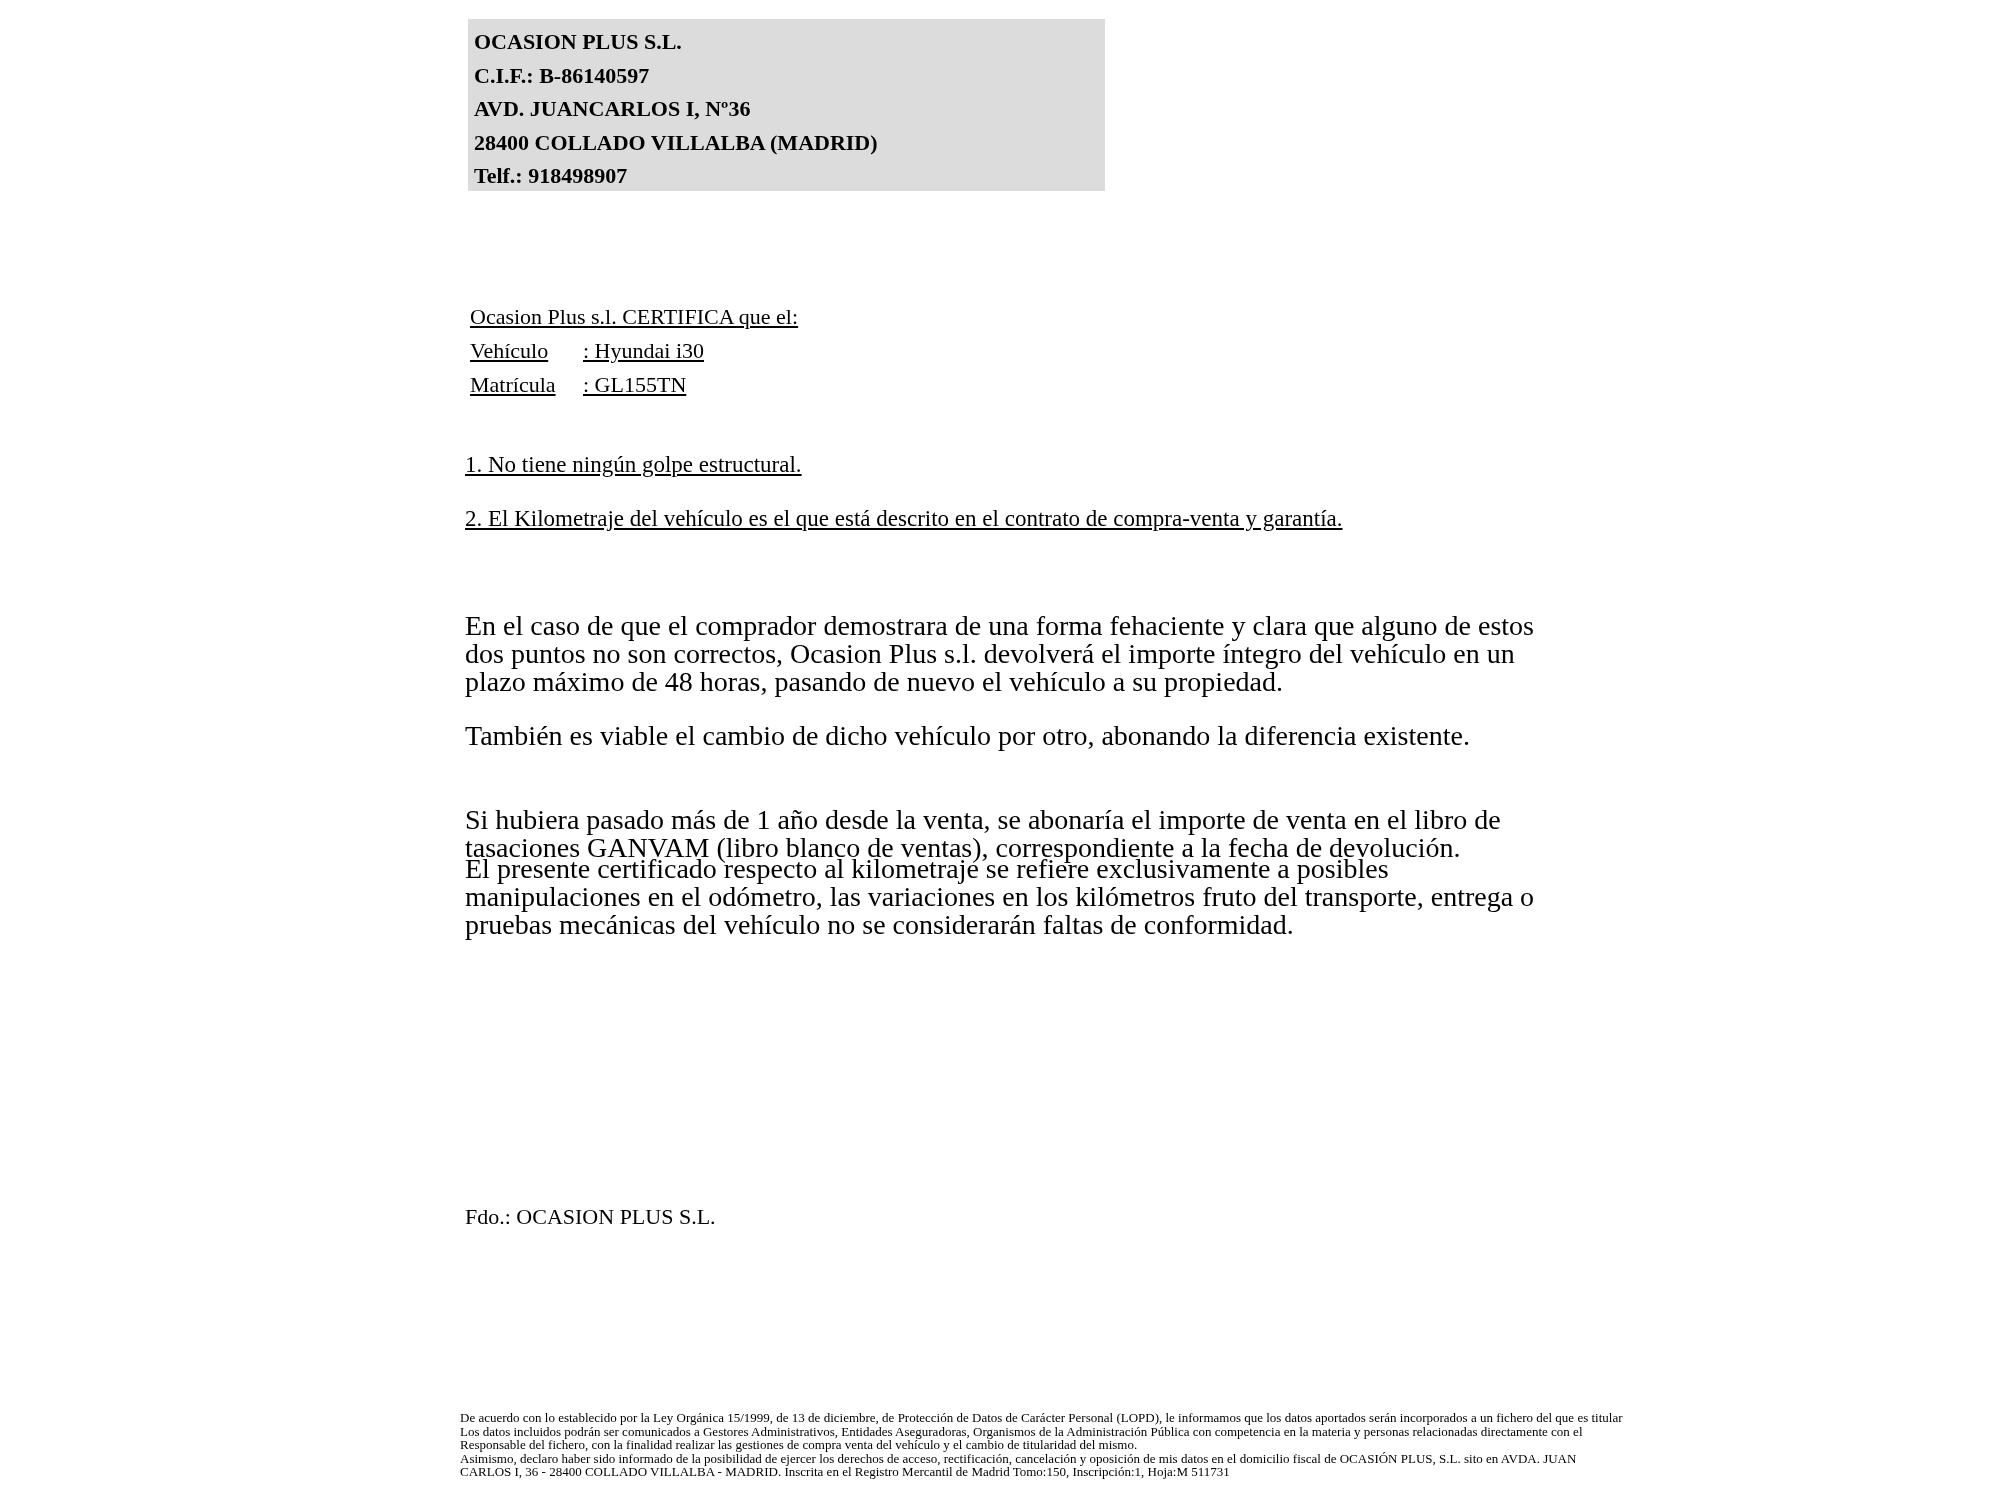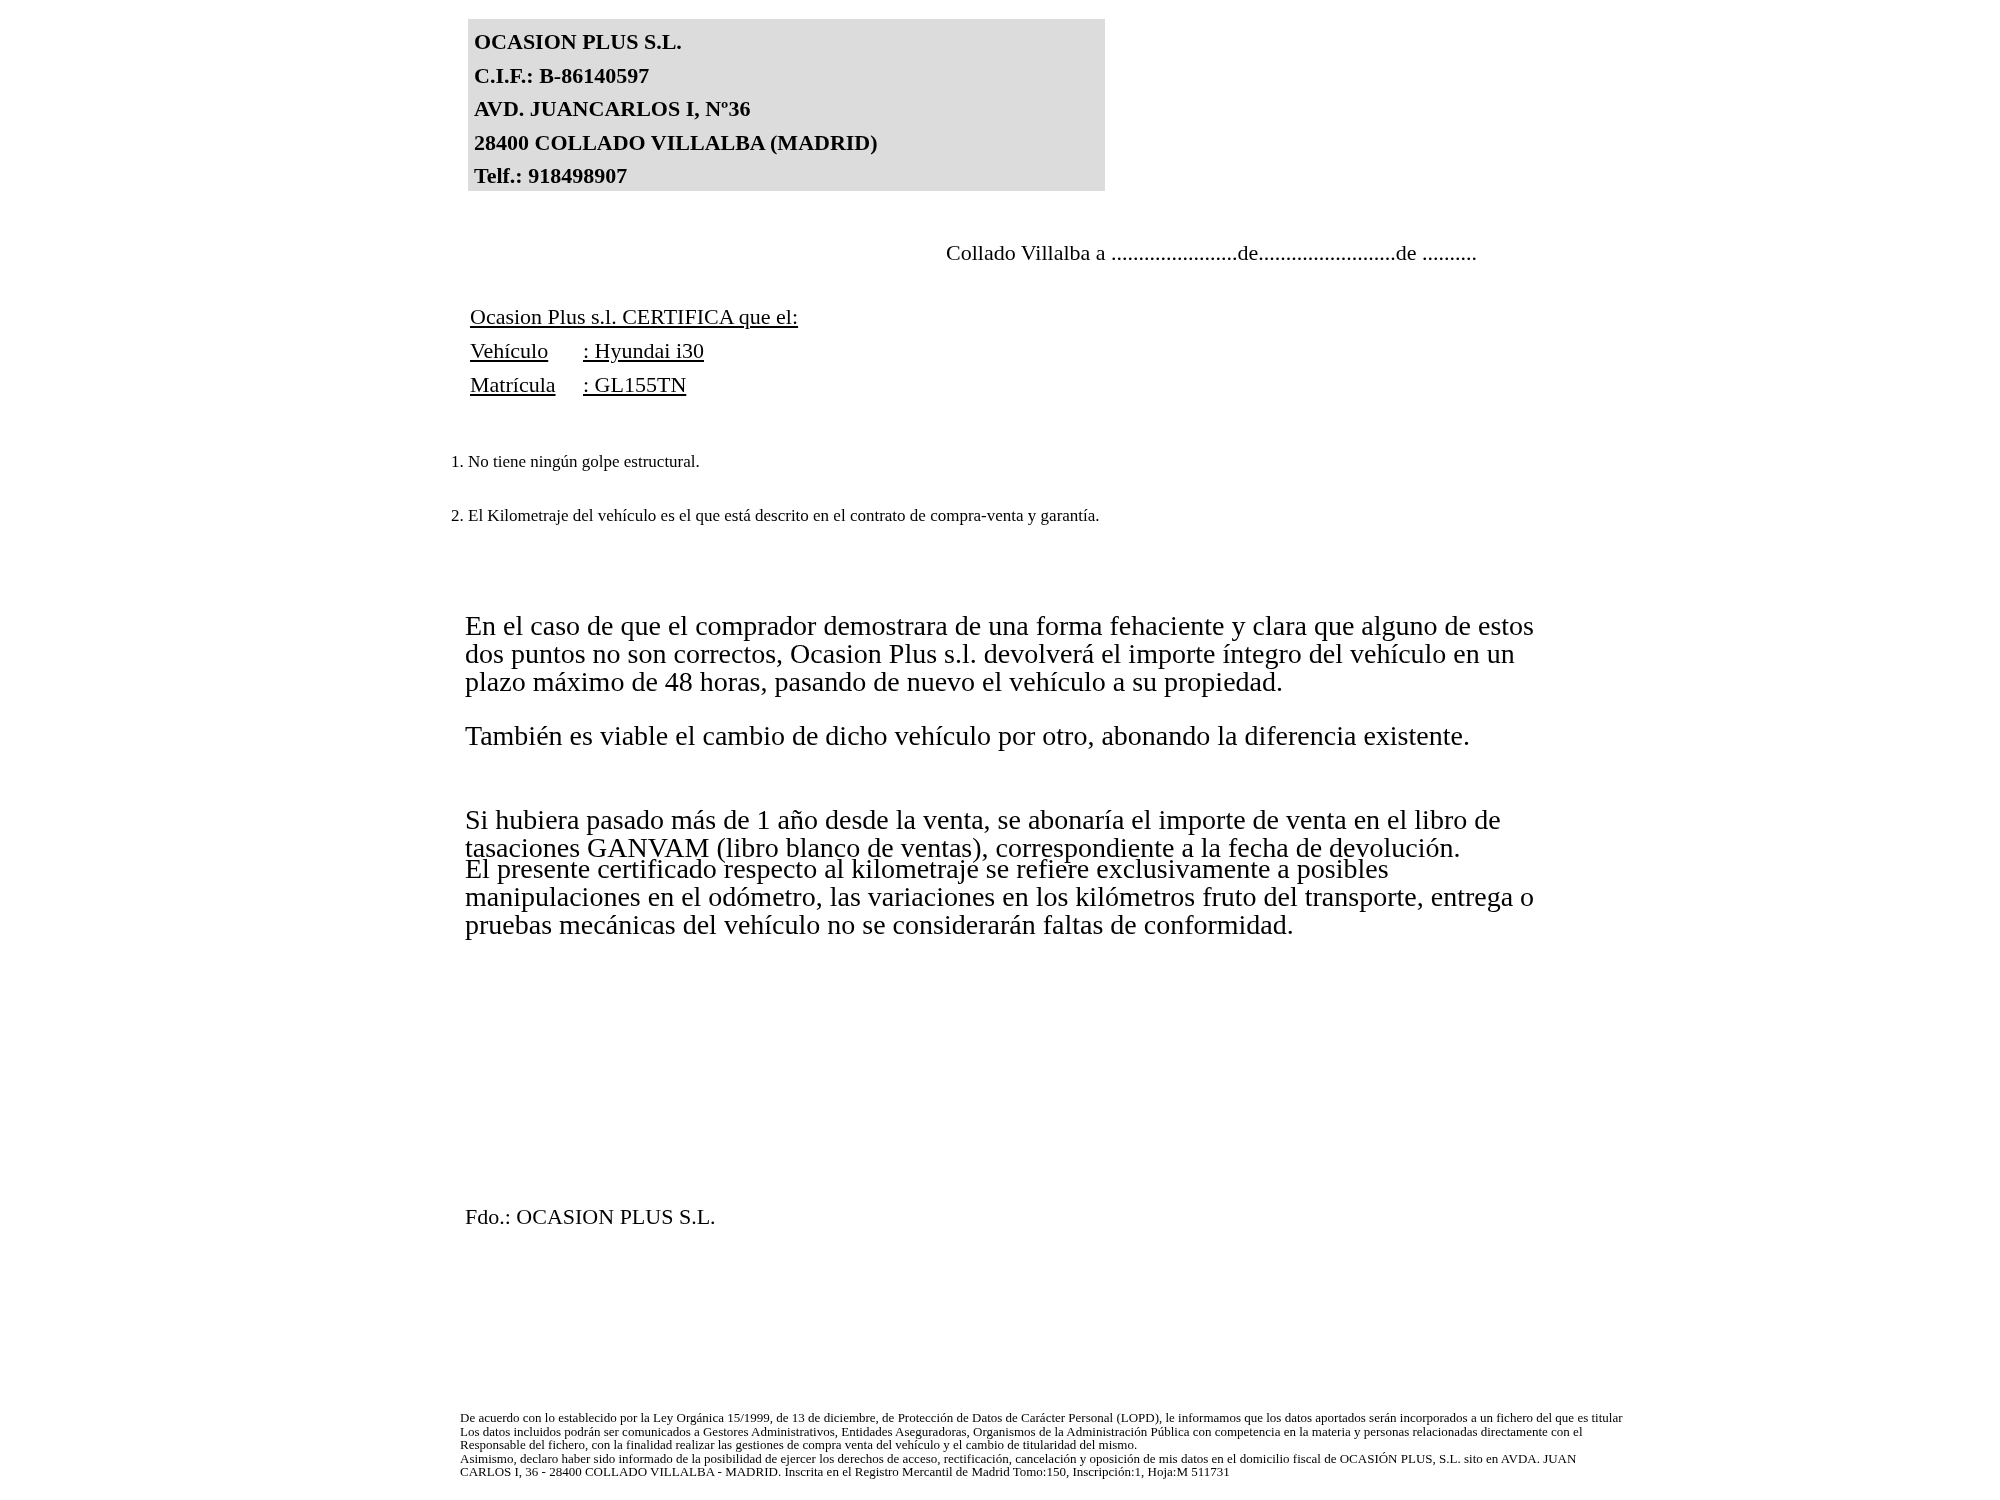--- a/index.html
+++ b/index.html
@@ -45,23 +45,24 @@
   }
   .field-row .field-label-wrap {
     display: inline-block;
     width: 113px;
   }
   .underlined {
     text-decoration: underline;
   }
   .point {
     position: absolute;
-    left: 451px;
+    left: 465px;
     width: 1085px;
-    font-size: 17px;
+    font-size: 23px;
+    text-decoration: underline;
   }
   .point-1 { top: 452px; }
   .point-2 { top: 506px; }
   .para {
     position: absolute;
     left: 465px;
     width: 1078px;
     font-size: 28px;
     line-height: 28px;
   }
@@ -93,21 +94,20 @@
 <div class="page">
 
   <div class="header-box" style="background:#dcdcdc;margin-top:16px;">
     <div>OCASION PLUS S.L.</div>
     <div>C.I.F.: B-86140597</div>
     <div>AVD. JUANCARLOS I, Nº36</div>
     <div>28400 COLLADO VILLALBA (MADRID)</div>
     <div>Telf.: 918498907</div>
   </div>
 
-  <div class="date-line">Collado Villalba a .......................de.........................de ..........</div>
 
   <div class="certify-block">
     <div>Ocasion Plus s.l. CERTIFICA que el:</div>
     <div class="field-row">
       <span class="field-label-wrap"><span class="underlined">Vehículo</span></span><span>: Hyundai i30</span>
     </div>
     <div class="field-row">
       <span class="field-label-wrap"><span class="underlined">Matrícula</span></span><span>: GL155TN</span>
     </div>
   </div>

